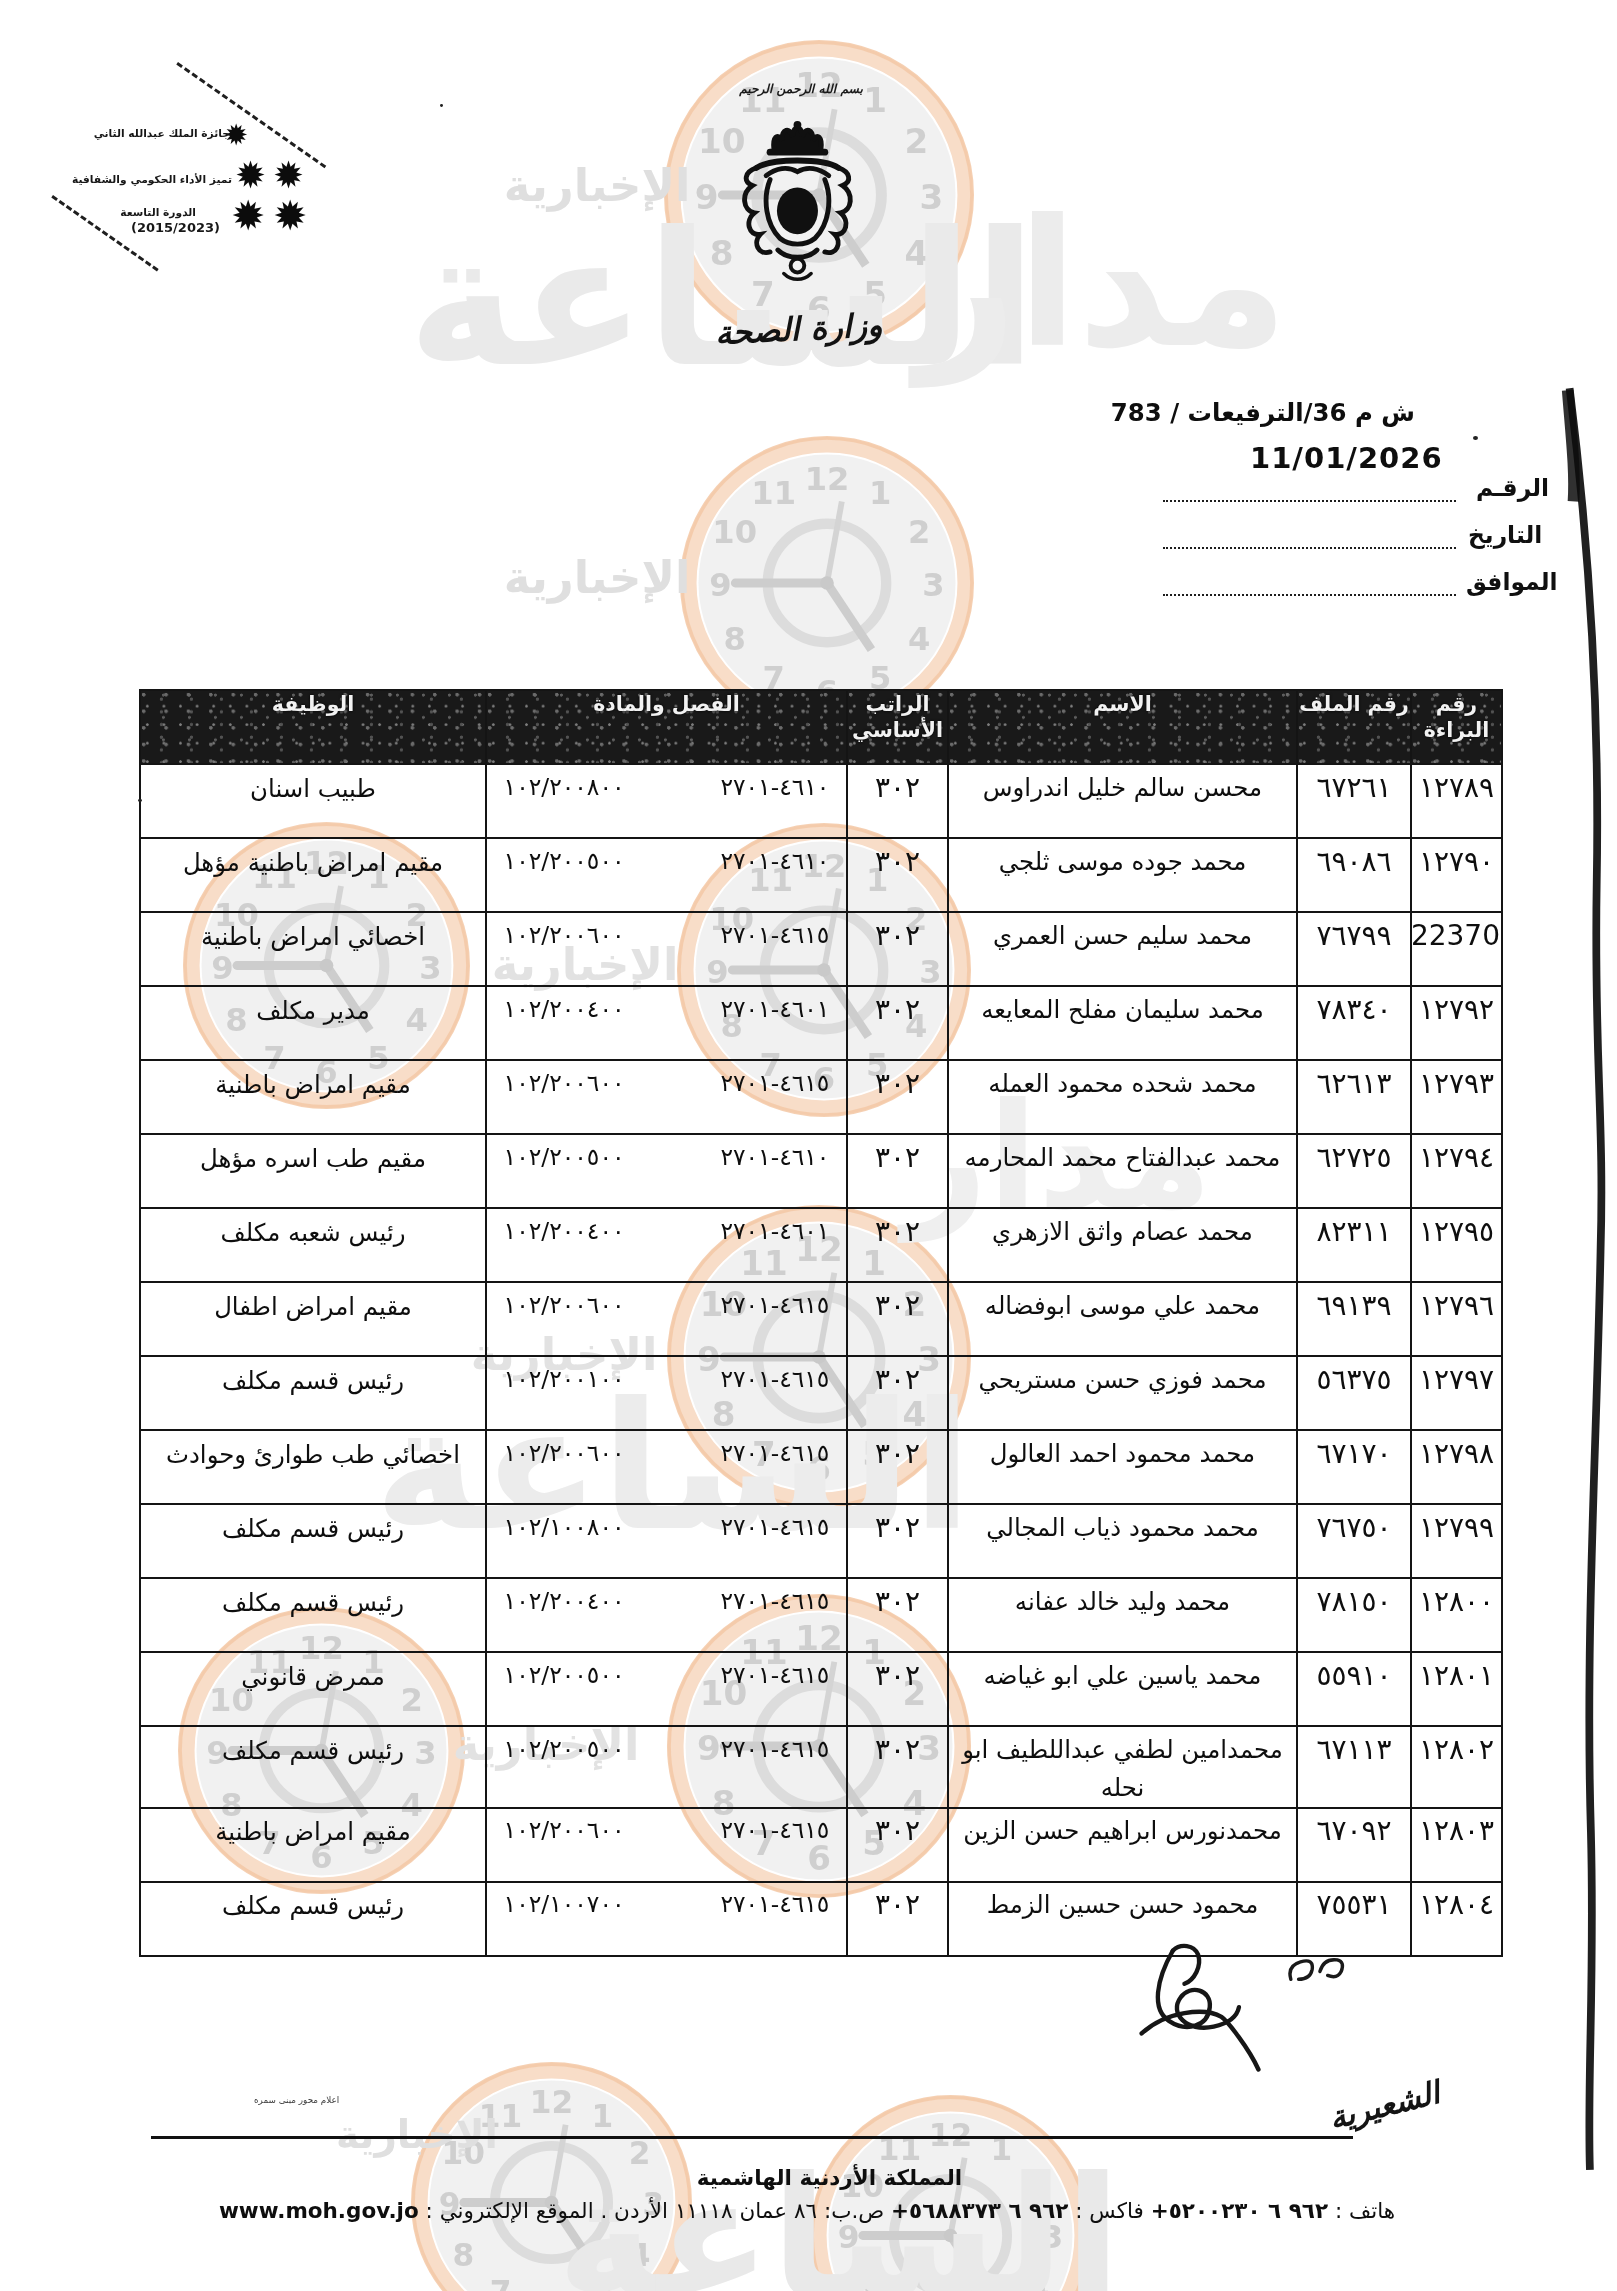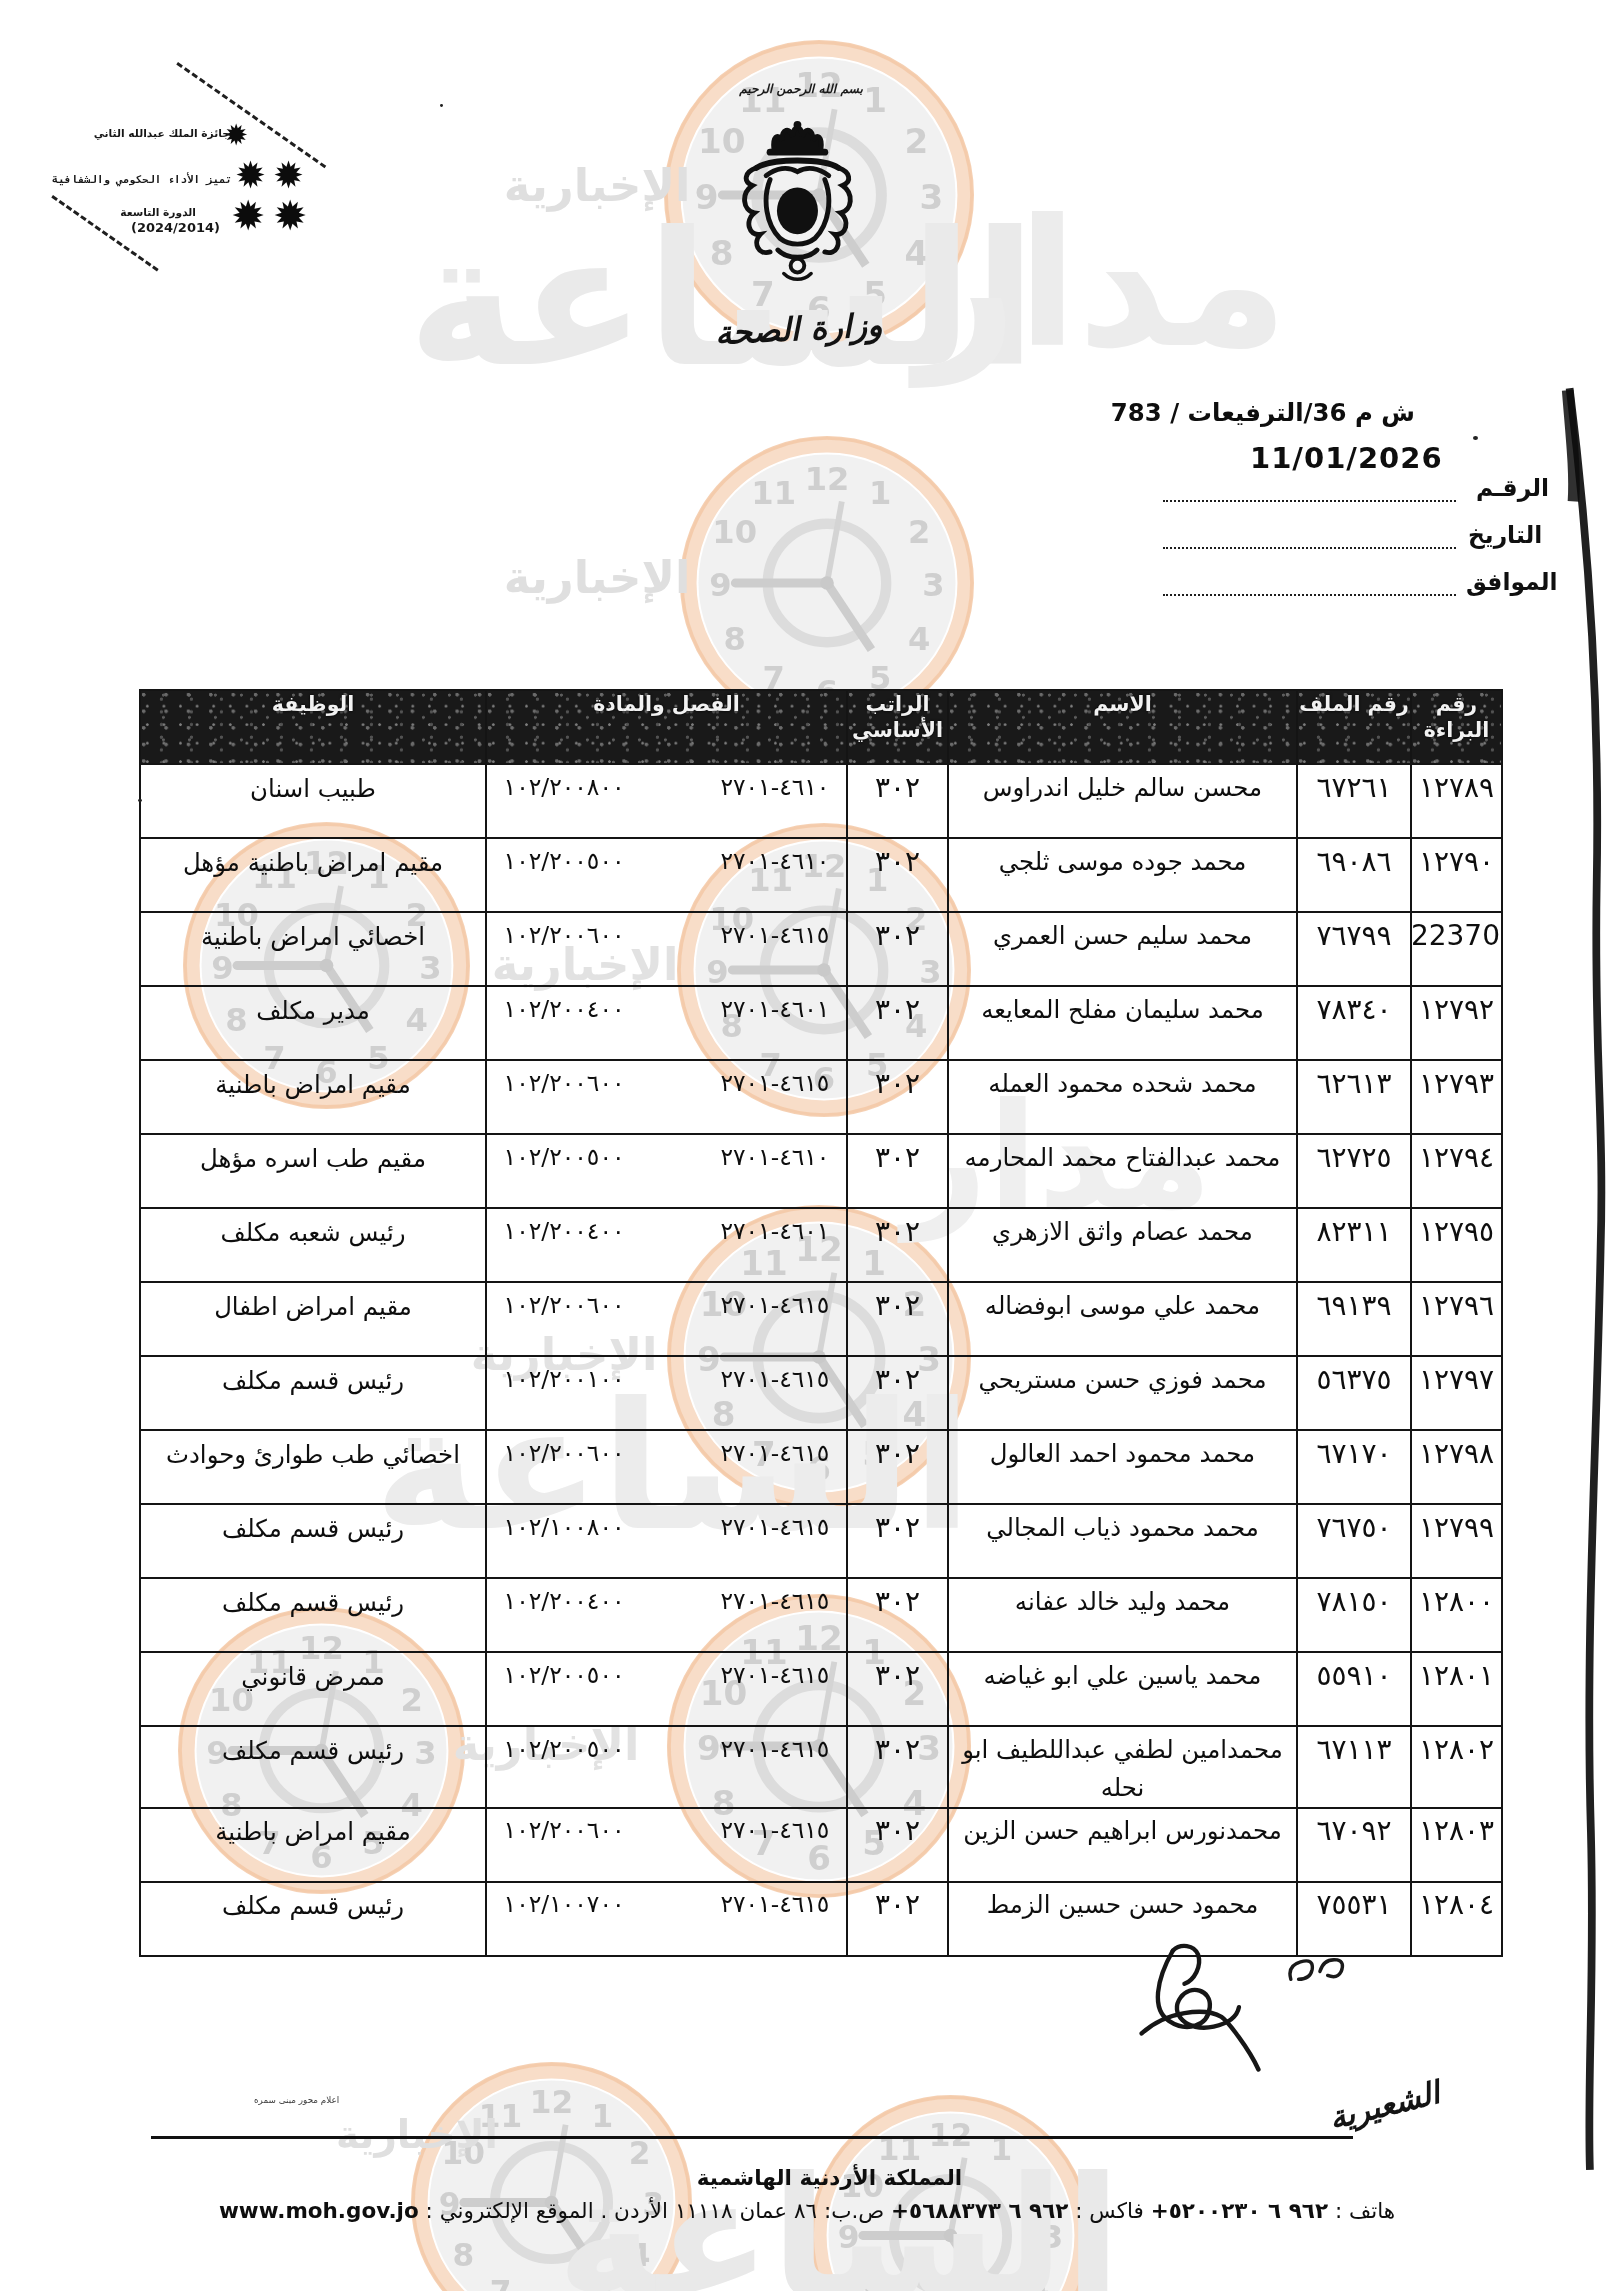--- a/index.html
+++ b/index.html
@@ -277,23 +277,23 @@
 
   <div class="abs z1" style="left:0;top:0;width:371px;height:293px;">
     <div class="diag" style="left:178px;top:62px;width:181px;transform:rotate(35deg);"></div>
     <div class="diag" style="left:53px;top:195px;width:129px;transform:rotate(35deg);"></div>
     <span class="star" style="left:224px;top:121px;font-size:29px;">✹</span>
     <span class="star" style="left:235px;top:157px;font-size:37px;">✹</span>
     <span class="star" style="left:273px;top:157px;font-size:37px;">✹</span>
     <span class="star" style="left:231px;top:196px;font-size:41px;">✹</span>
     <span class="star" style="left:273px;top:196px;font-size:41px;">✹</span>
     <div class="award-line" style="left:115px;top:127px;width:115px;font-size:10.7px;text-align:left;">جائزة الملك عبدالله الثاني</div>
-    <div class="award-line" style="left:100px;top:173px;width:132px;font-size:10.7px;text-align:center;font-family:Liberation Mono, monospace;">تميز الأداء الحكومي والشفافية</div>
+    <div class="award-line" style="left:100px;top:173px;width:132px;font-size:10.7px;text-align:center;">تميز الأداء الحكومي والشفافية</div>
     <div class="award-line" style="left:126px;top:206px;width:70px;font-size:10.7px;text-align:center;">الدورة التاسعة</div>
-    <div class="award-line" style="left:131px;top:220px;width:74px;font-size:13px;text-align:center;direction:ltr;">(2024/2014)</div>
+    <div class="award-line" style="left:131px;top:220px;width:74px;font-size:13px;text-align:center;direction:ltr;">(2015/2023)</div>
   </div>
 
   <div class="basmala z1">بسم الله الرحمن الرحيم</div>
   <svg class="abs z1" style="left:727px;top:117px;" width="137" height="176" viewBox="0 0 140 180">
     <g fill="none" stroke="#101010" stroke-width="5" stroke-linecap="round">
       <path d="M48,34 C46,20 52,16 56,24 C56,12 64,10 67,20 C68,8 76,8 77,20 C80,10 88,12 88,24 C92,16 98,20 96,34 Z" fill="#101010"></path>
       <circle cx="72" cy="8" r="4" fill="#101010" stroke="none"></circle>
       <path d="M44,36 h56" stroke-width="7"></path>
       <path d="M30,52 C45,42 99,42 114,52" stroke-width="6"></path>
       <path d="M30,52 C18,56 16,66 26,70 C14,78 16,96 28,98 C18,106 22,122 34,120 C26,128 32,142 44,138"></path>

